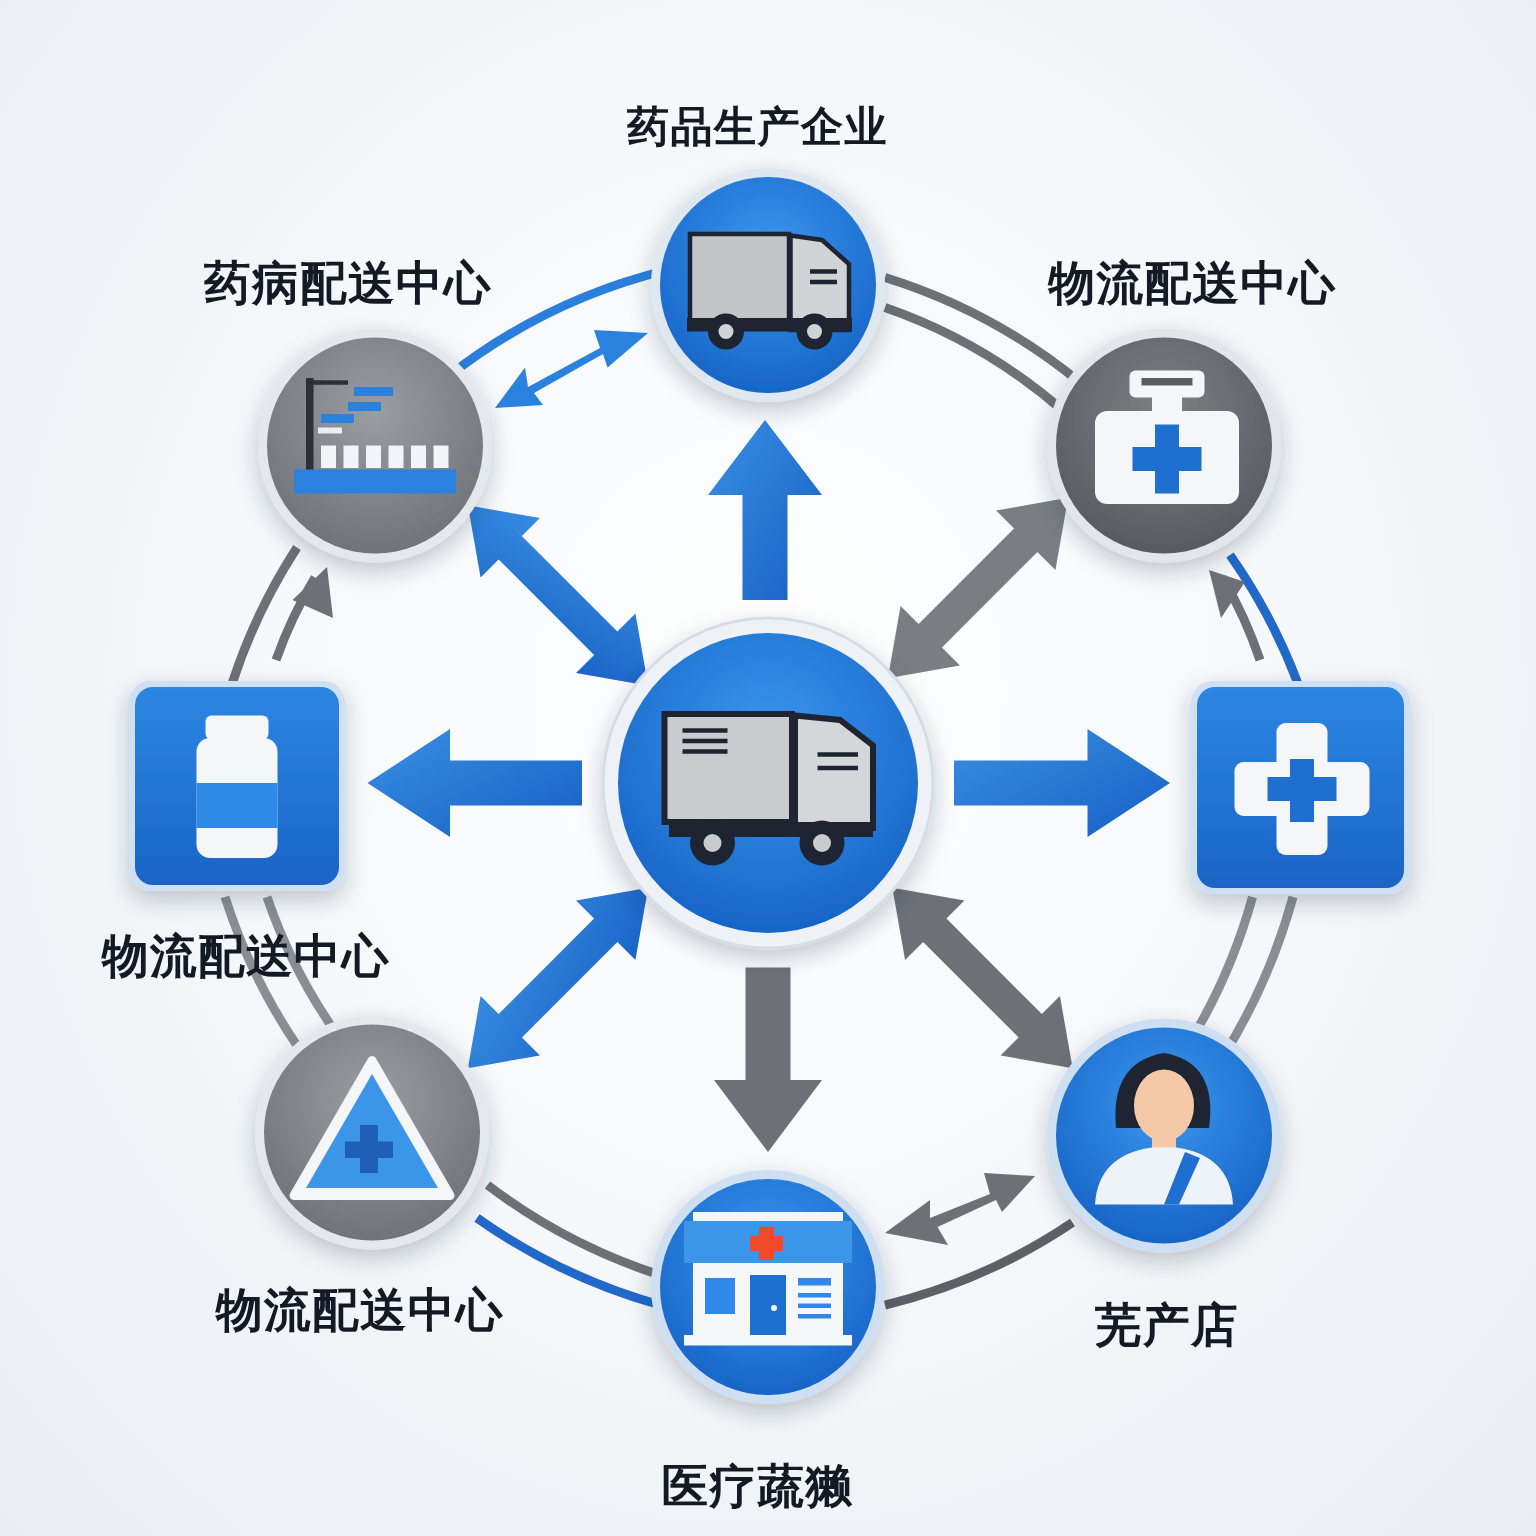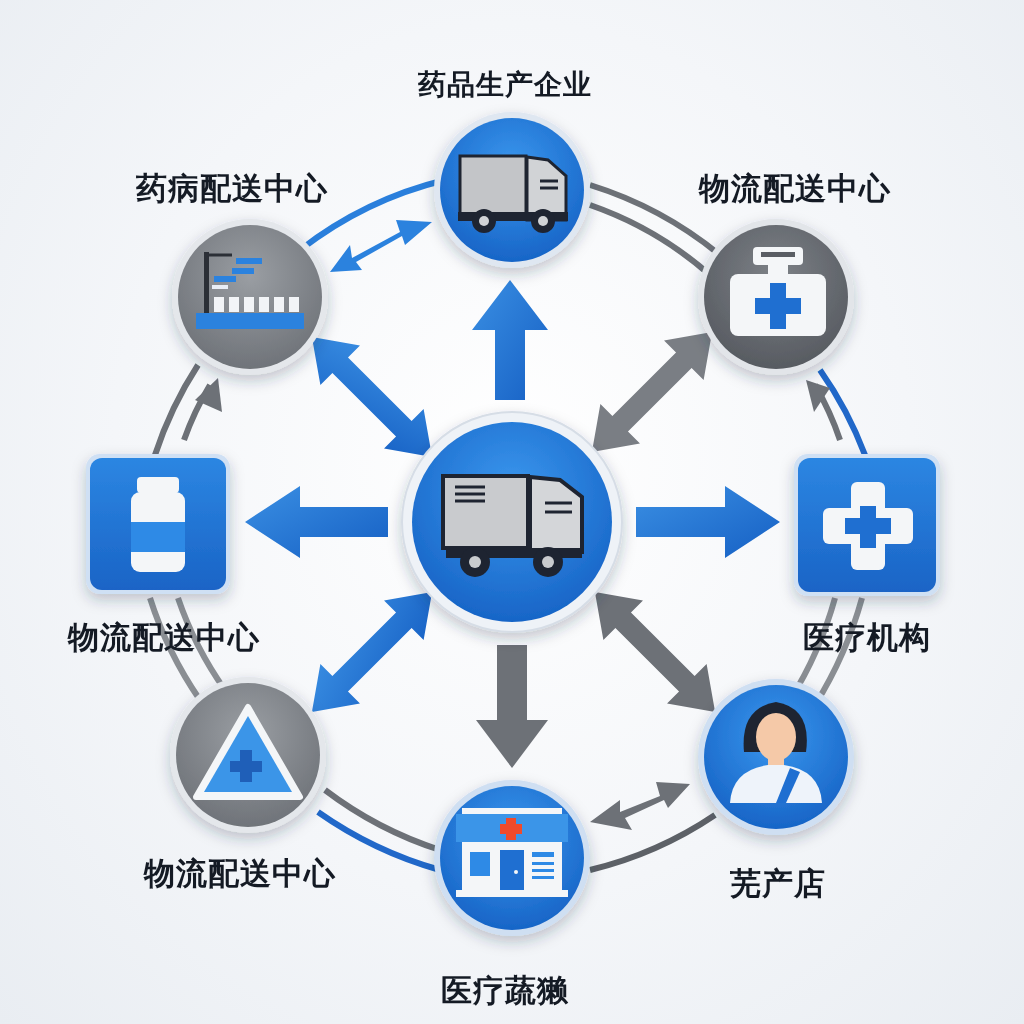--- a/index.html
+++ b/index.html
@@ -242,17 +242,16 @@
       <rect x="532" y="869" width="22" height="3" fill="#2e8ae6"></rect>
       <rect x="532" y="876" width="22" height="3" fill="#2e8ae6"></rect>
       <rect x="456" y="890" width="112" height="7" fill="#f4f6f8"></rect>
     </g>
   </svg>
 
   <div class="label title" style="left:505px; top:66px;">药品生产企业</div>
   <div class="label nlabel" style="left:232px; top:168px;">药病配送中心</div>
   <div class="label nlabel" style="left:795px; top:168px;">物流配送中心</div>
   <div class="label nlabel" style="left:164px; top:617px;">物流配送中心</div>
-  <div class="label nlabel" style="left:867px; top:617px;">医疗机构</div>
   <div class="label nlabel" style="left:240px; top:853px;">物流配送中心</div>
   <div class="label nlabel" style="left:778px; top:853px;margin-top:10px;">芜产店</div>
   <div class="label nlabel" style="left:505px; top:970px;">医疗蔬獭</div>
 </div>
 
 </body></html>

